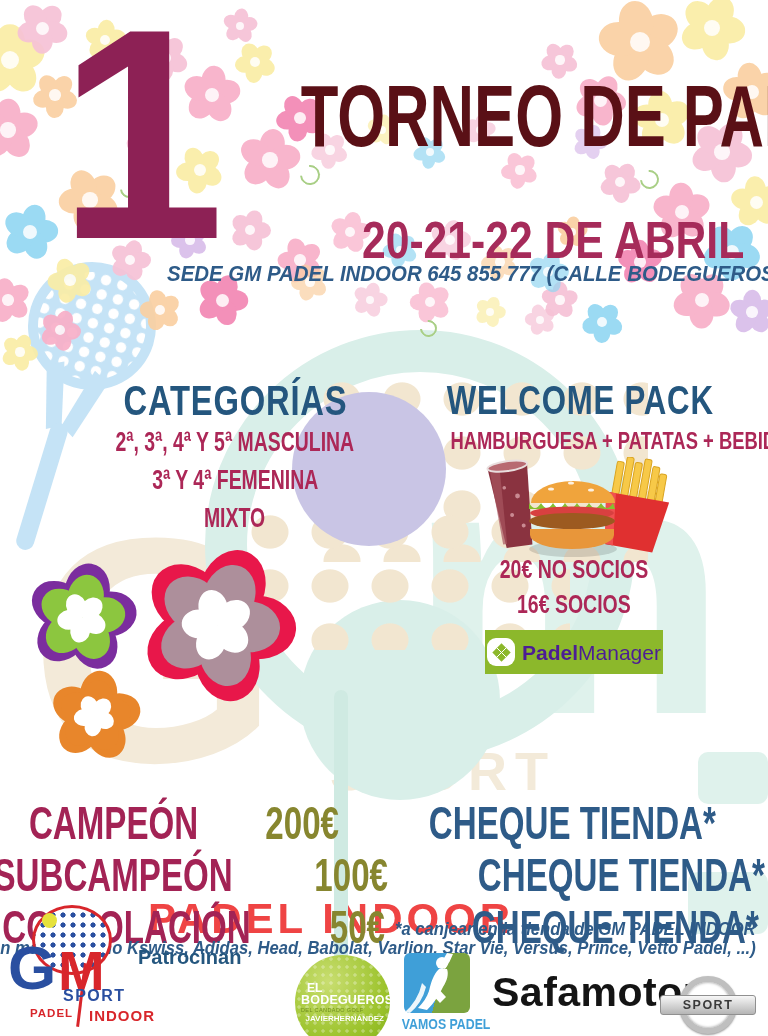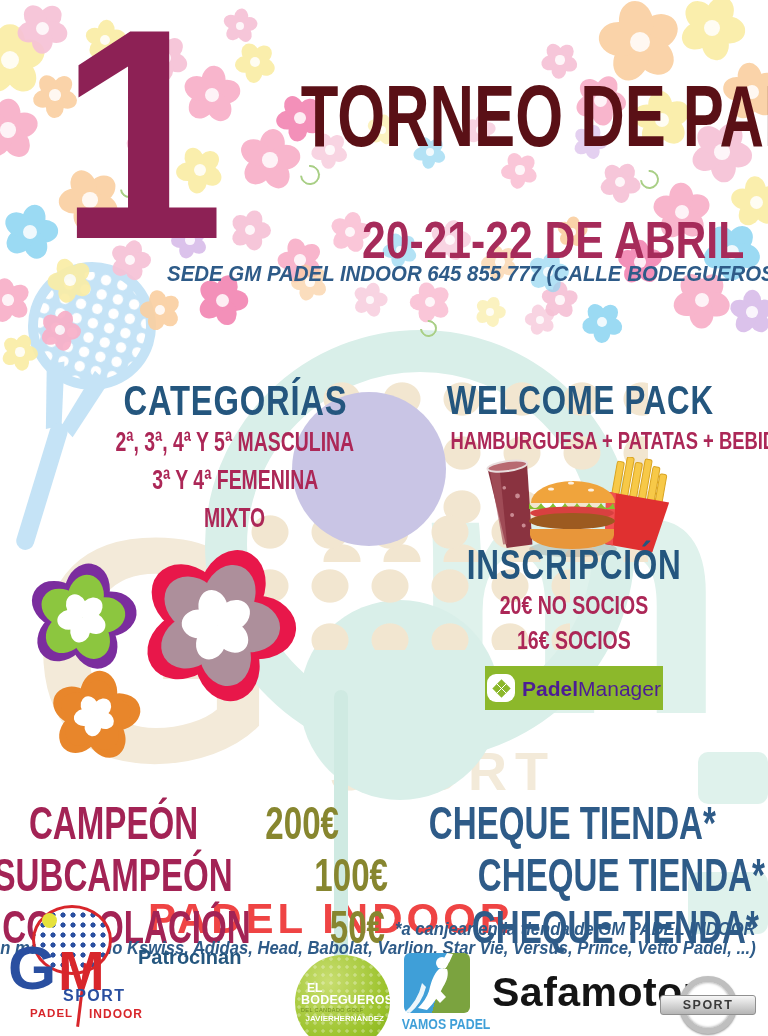--- a/index.html
+++ b/index.html
@@ -68,21 +68,21 @@
   .gm-head{position:absolute;left:26px;top:12px;width:74px;height:64px;border-radius:50%;
     border:3px solid #d8262b;overflow:hidden;
     background-image:radial-gradient(#2a4fa0 2.3px, rgba(0,0,0,0) 2.9px);
     background-size:10px 10px;background-position:3px 2px;background-color:#fff;}
   .gm-ball{position:absolute;left:36px;top:20px;width:15px;height:15px;border-radius:50%;background:#e6e23c;}
   .gm-g{position:absolute;left:2px;top:44px;font-weight:bold;font-size:62px;line-height:1;color:#2a4fa0;}
   .gm-m{position:absolute;left:52px;top:50px;font-weight:bold;font-size:56px;line-height:1;color:#d8262b;}
   .gm-handle{position:absolute;left:74px;top:70px;width:3px;height:64px;background:#d8262b;transform:rotate(7deg);}
   .gm-sport{position:absolute;left:57px;top:94px;font-weight:bold;font-size:16px;letter-spacing:1.5px;color:#2a4fa0;}
   .gm-padel{position:absolute;left:24px;top:114px;font-weight:bold;font-size:11.5px;letter-spacing:1px;color:#d8262b;}
-  .gm-indoor{position:absolute;left:83px;top:114px;font-weight:bold;font-size:12px;letter-spacing:1px;color:#d8262b;}
+  .gm-indoor{position:absolute;left:83px;top:114px;font-weight:bold;font-size:15px;letter-spacing:1px;color:#d8262b;}
   .rest-logo{z-index:3;left:295px;top:955px;width:95px;height:95px;border-radius:50%;
     background-image:radial-gradient(rgba(255,255,255,.30) 1.4px, rgba(0,0,0,0) 2px),
       radial-gradient(circle at 35% 28%, #c9de71, #9cc32c 62%, #7fae19);
     background-size:8px 8px,100% 100%;
     display:flex;flex-direction:column;justify-content:center;color:#fff;padding:0 6px;box-sizing:border-box;}
   .rest-logo .l1{font-weight:bold;font-size:12px;line-height:1;margin-left:6px;}
   .rest-logo .l2{font-weight:bold;font-size:12.5px;line-height:1.1;letter-spacing:.2px;}
   .rest-logo .l3{font-size:5.5px;line-height:1.2;color:#6f8e1f;letter-spacing:.4px;}
   .rest-logo .l4{font-weight:bold;font-size:8px;line-height:1.2;text-align:right;}
   .vamos{z-index:3;left:394px;top:953px;width:86px;text-align:center;}
@@ -731,23 +731,20 @@
         <ellipse cx="110" cy="33" rx="3" ry="1.6" fill="#fff" opacity=".85"></ellipse>
         <path d="M48,46 q6,10 12,0 q6,10 12,0 q6,10 12,0 q6,10 12,0 q6,10 12,0 q6,10 12,0 q6,10 12,0 L134,52 L48,52 Z" fill="#86c030"></path>
         <ellipse cx="91" cy="56" rx="42" ry="6.5" fill="#d84040"></ellipse>
         <ellipse cx="91" cy="64" rx="43" ry="8" fill="#9c5a20"></ellipse>
         <path d="M49,78 a42,14 0 0 0 84,0 L133,72 L49,72 Z" fill="#e8963a"></path>
       </g>
     </svg>
   </div>
 
   <div class="abs inscription ctr">
-    <div class="sec-h">
-      <span class="cx" style="--sx:.75;">INSCRIPCIÓN</span>
-    </div>
     <div class="line crim">
       <span class="cx" style="--sx:.75;">20€ NO SOCIOS</span>
     </div>
     <div class="line crim">
       <span class="cx" style="--sx:.75;">16€ SOCIOS</span>
     </div>
     <div class="pm-badge">
       <span class="pm-bubble">
         <span class="pm-diamond"></span>
       </span>

